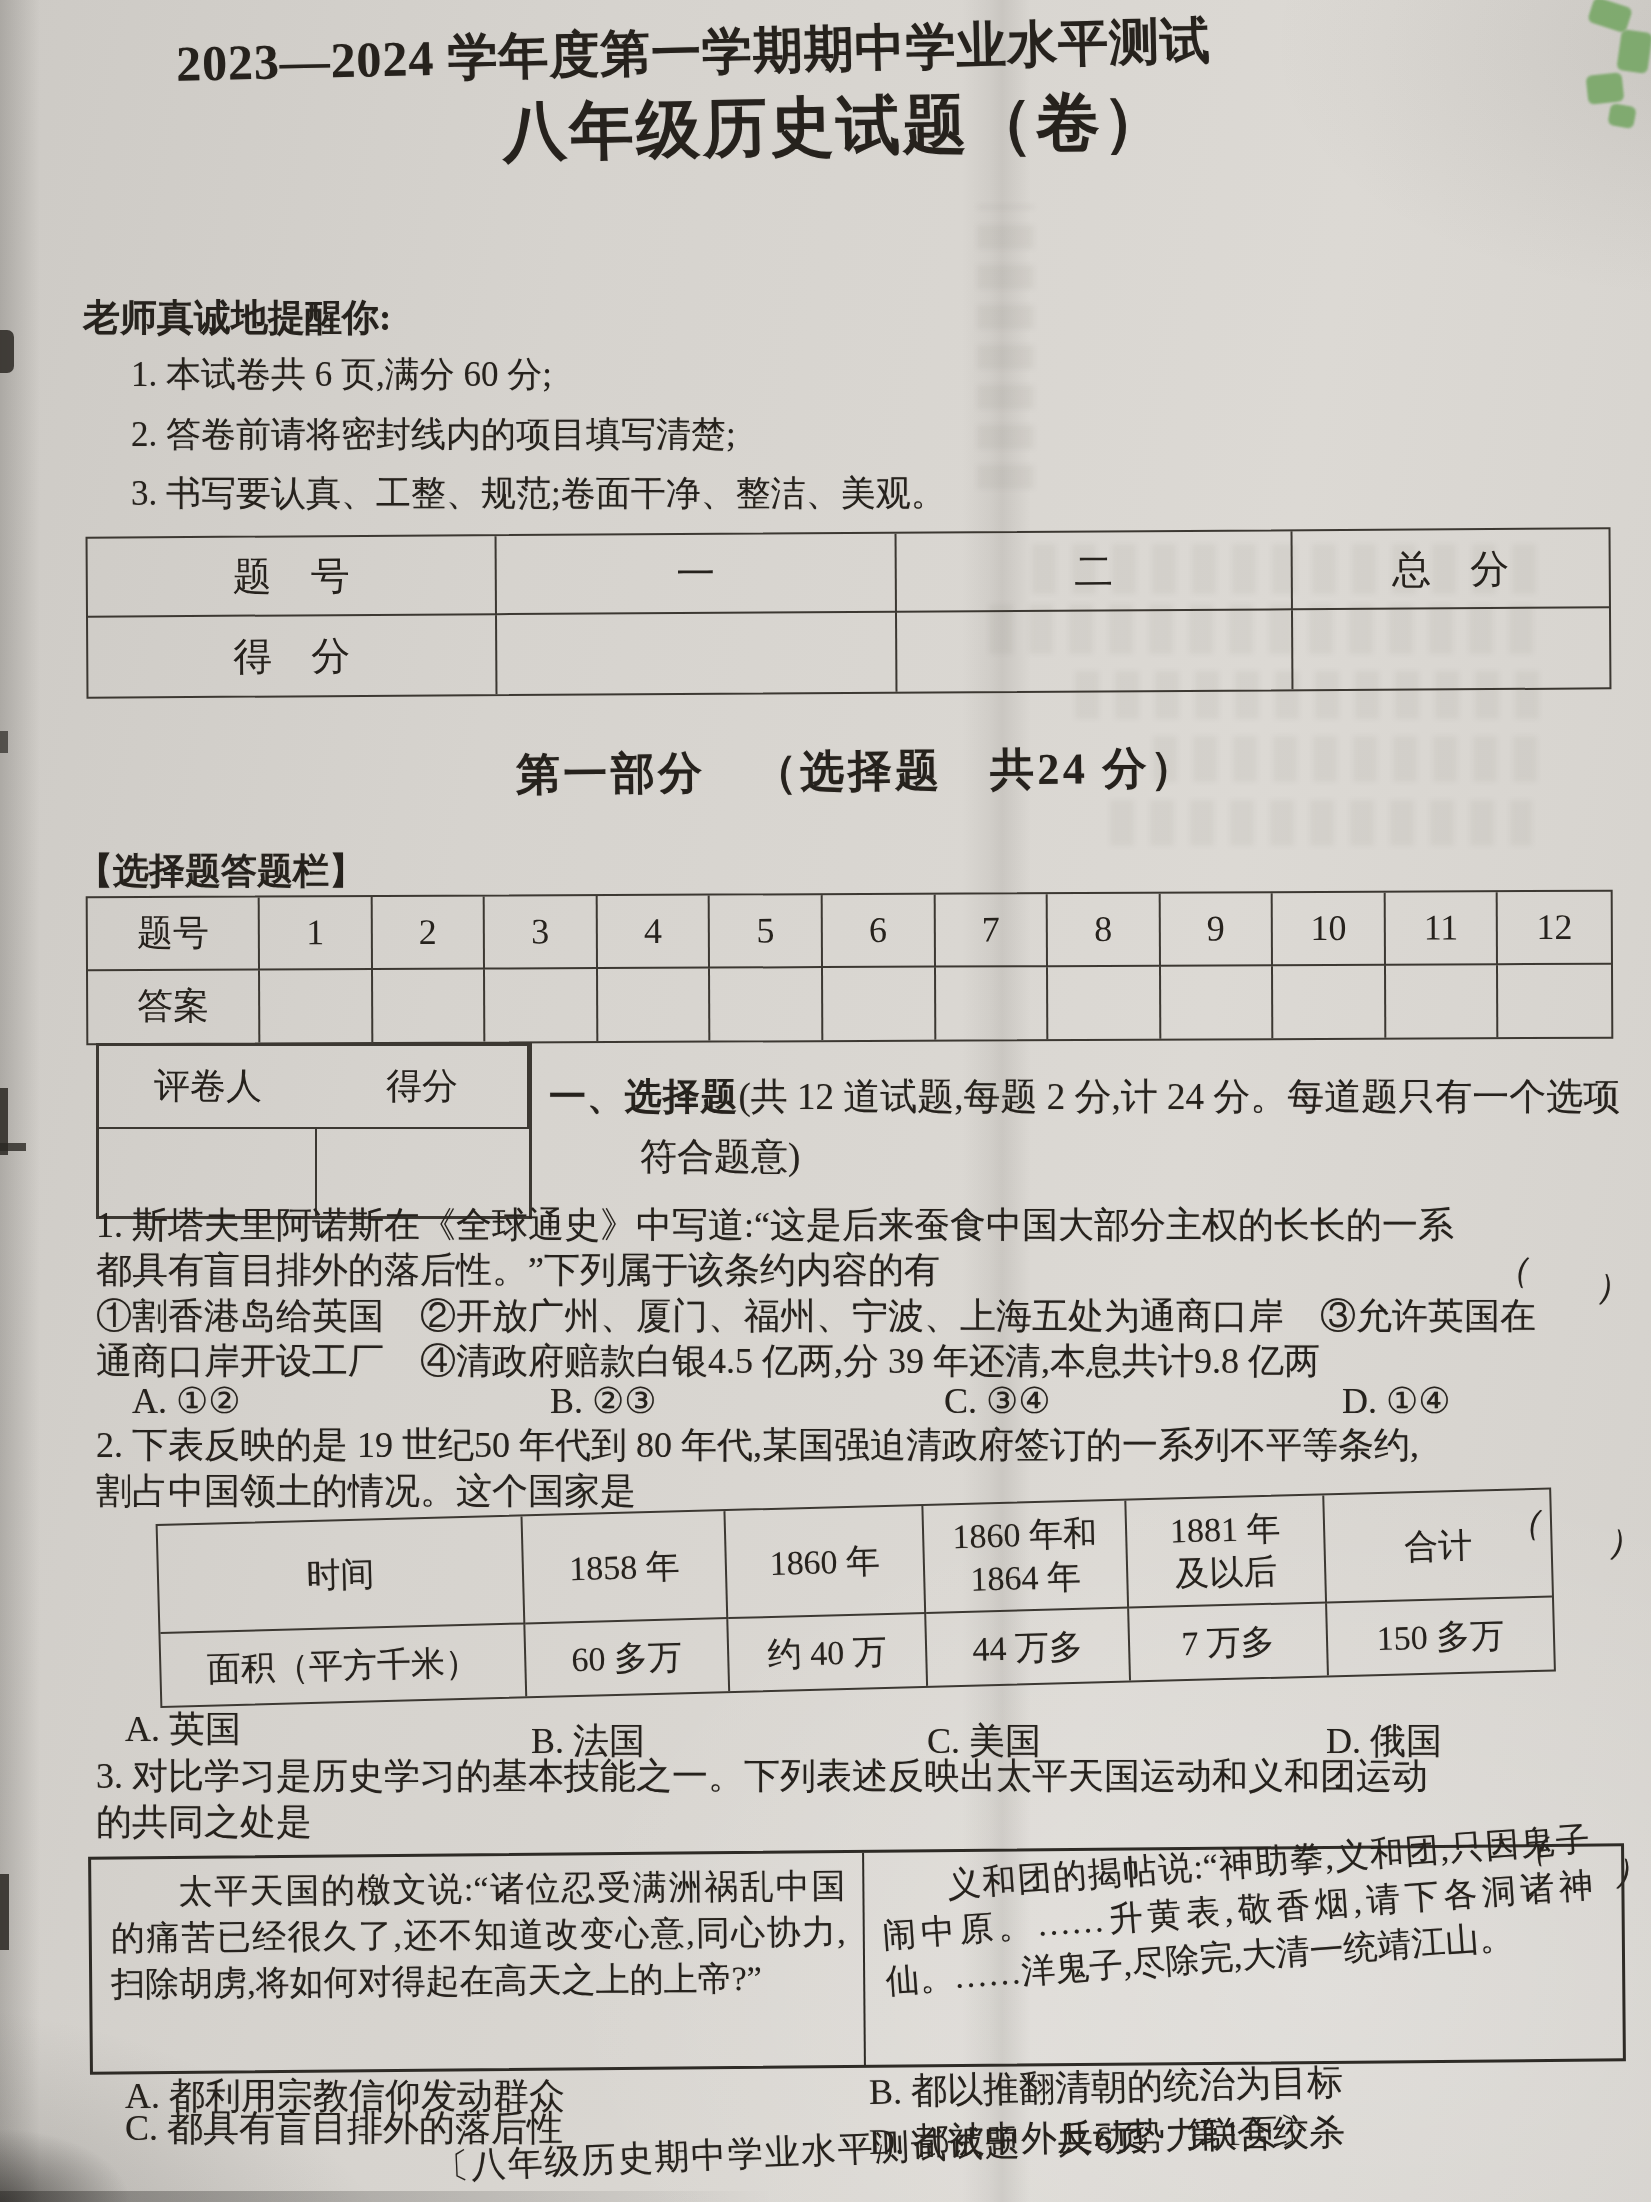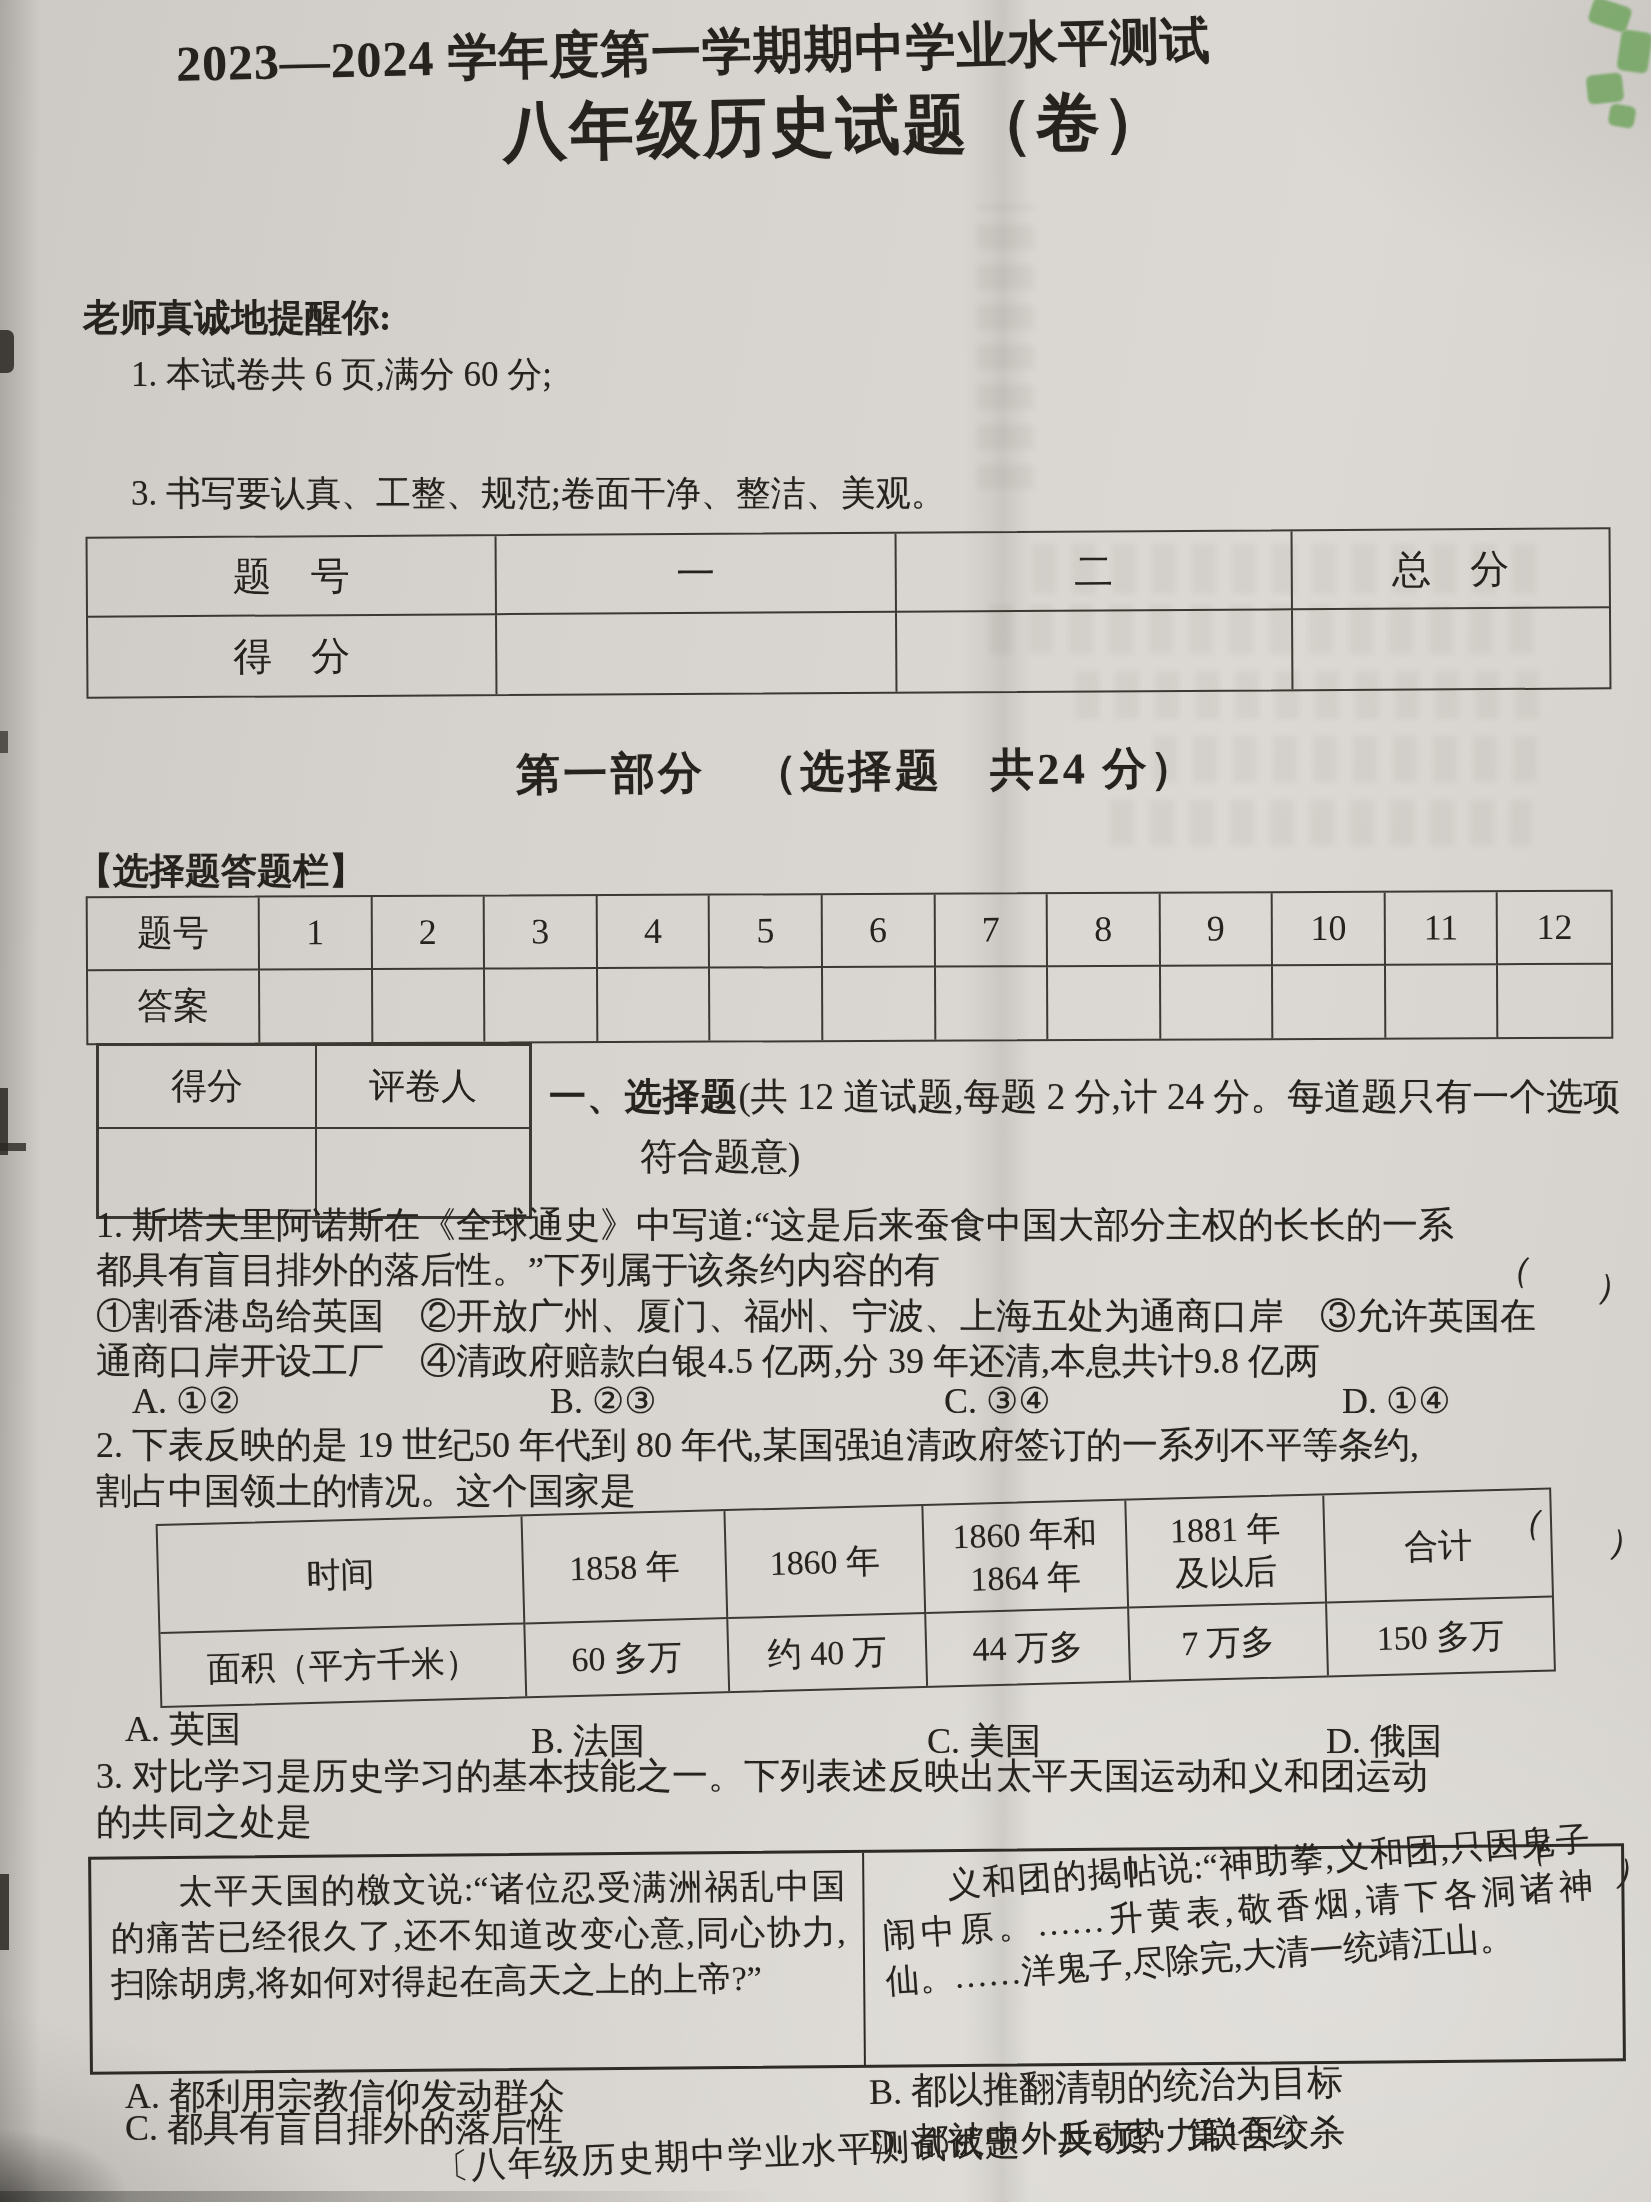--- a/index.html
+++ b/index.html
@@ -106,20 +106,21 @@
   <div class="emark" style="left:0;top:731px;width:7.7px;height:22.4px;opacity:.7;"></div>
   <div class="emark" style="left:0;top:1088px;width:7.7px;height:67px;opacity:.85;"></div>
   <div class="emark" style="left:0;top:1143px;width:26px;height:7.7px;opacity:.8;"></div>
   <div class="emark" style="left:0;top:1874px;width:8.6px;height:76px;opacity:.85;"></div>
 
   <div class="t soft title1">2023—2024 学年度第一学期期中学业水平测试</div>
   <div class="t soft title2">八年级历史试题（卷）</div>
 
   <div class="t soft notice-h">老师真诚地提醒你:</div>
   <div class="t soft ni" style="top:351px;">1. 本试卷共 6 页,满分 60 分;</div>
+  <div class="t soft ni" style="top:411px;">2. 答卷前请将密封线内的项目填写清楚;</div>
   <div class="t soft ni" style="top:470px;">3. 书写要认真、工整、规范;卷面干净、整洁、美观。</div>
 
   <div class="gtable score-table">
     <div class="c">题　号</div>
     <div class="c">一</div>
     <div class="c">二</div>
     <div class="c lc">总　分</div>
     <div class="c lr">得　分</div>
     <div class="c lr"></div>
     <div class="c lr"></div>
@@ -152,22 +153,22 @@
     <div class="c lr"></div>
     <div class="c lr"></div>
     <div class="c lr"></div>
     <div class="c lr"></div>
     <div class="c lr"></div>
     <div class="c lr"></div>
     <div class="c lc lr"></div>
   </div>
 
   <div class="gtable grader-box">
+    <div class="c lc">评卷人</div>
     <div class="c">得分</div>
-    <div class="c lc">评卷人</div>
     <div class="c lr"></div>
     <div class="c lc lr"></div>
   </div>
 
   <div class="t soft mc1"><b>一、选择题</b><span>(共 12 道试题,每题 2 分,计 24 分。每道题只有一个选项</span></div>
   <div class="t soft mc2">符合题意)</div>
 
   <div class="qblock soft" style="left:96px;top:1201px;width:1531px;height:224px;">
     <div class="ln" style="top:0;">1. 斯塔夫里阿诺斯在《全球通史》中写道:“这是后来蚕食中国大部分主权的长长的一系</div>
     <div class="ln" style="top:45px;">都具有盲目排外的落后性。”下列属于该条约内容的有</div>

